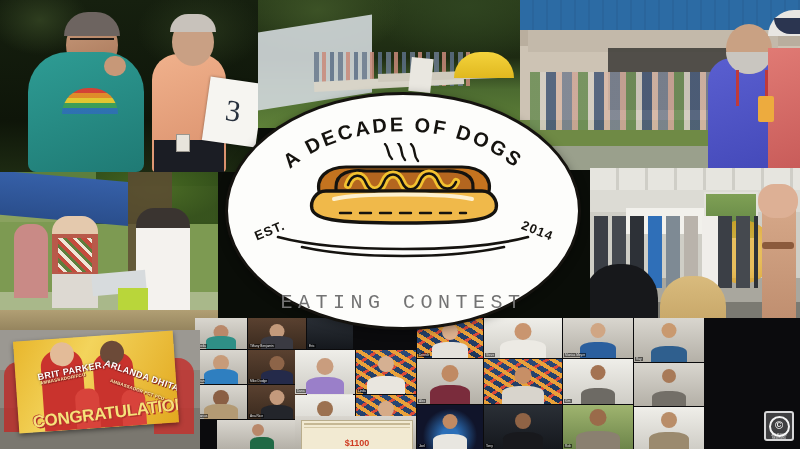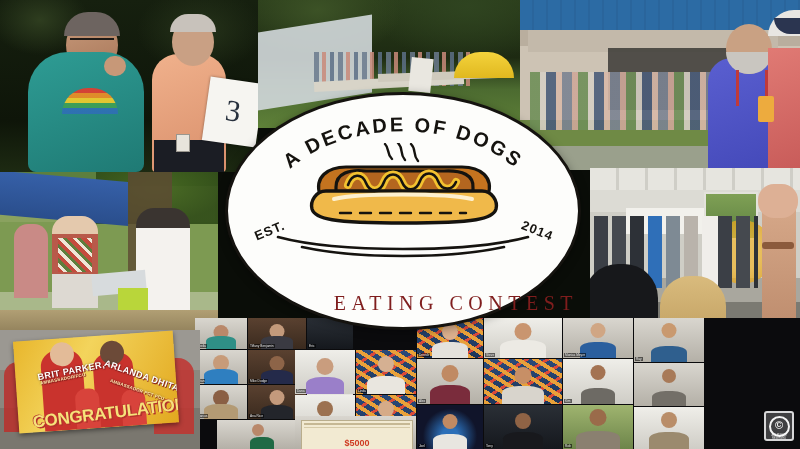--- a/index.html
+++ b/index.html
@@ -204,23 +204,23 @@
     font-family:"Liberation Sans",sans-serif;letter-spacing:1px;}
   .est.l{left:26px;transform:rotate(-22deg);}
   .est.r{right:24px;transform:rotate(22deg);}
 
   #swoosh{position:absolute;left:40px;top:138px;width:270px;height:26px;}
   #swoosh svg{width:270px;height:26px;display:block;}
 
   #title{position:absolute;left:0;right:0;top:156px;text-align:center;
     font-size:39px;font-weight:700;color:#121111;letter-spacing:.5px;line-height:1;
     font-family:"Liberation Sans",sans-serif;}
-  #subtitle{position:absolute;left:0;right:0;top:198px;text-align:right;
-    font-size:20px;font-weight:400;color:#7f1d1d;letter-spacing:5.5px;line-height:1;
-    font-family:Liberation Serif, serif;}
+  #subtitle{position:absolute;left:0;right:0;top:198px;text-align:center;
+    font-size:20px;font-weight:400;color:#737373;letter-spacing:5.5px;line-height:1;
+    font-family:Liberation Mono, monospace;}
 
   
   #wm{position:absolute;right:6px;bottom:8px;width:26px;height:26px;z-index:60;
     border:2px solid rgba(255,255,255,.8);border-radius:3px;background:rgba(255,255,255,.22);
     display:flex;align-items:center;justify-content:center;}
   #wm .c{width:17px;height:17px;border:2px solid rgba(255,255,255,.95);border-radius:50%;
     color:rgba(255,255,255,.95);font-size:11px;line-height:14px;text-align:center;font-weight:700;}
   #wm .cap{position:absolute;left:0;right:0;bottom:-1px;text-align:center;font-size:2.6px;
     color:rgba(255,255,255,.85);}
 </style>
@@ -368,21 +368,21 @@
     <div class="zg hdbg" style="left:161px;top:77px;width:60px;height:44px;">
       <div class="phead" style="top:6px;width:16px;height:16px;background:#d6ab88;"></div>
       <div class="person" style="width:36px;height:18px;background:#cd3a33;"></div>
       <span class="name">Pat</span>
     </div>
 
     <div class="zg officebg" style="left:100px;top:98px;width:121px;height:33px;">
       <div class="checkcard" style="left:6px;top:4px;width:110px;height:28px;">
         <div class="ln"></div>
         <div class="ln2"></div>
-        <div class="amt">$5000</div>
+        <div class="amt">$1100</div>
       </div>
     </div>
 
     <div class="zg hdbg" style="left:222px;top:0;width:66px;height:40px;">
       <div class="phead" style="top:6px;width:16px;height:16px;background:#dcb08d;"></div>
       <div class="person" style="width:36px;height:16px;background:#e4e2dc;"></div>
       <span class="name">Derrick</span>
     </div>
     <div class="zg whitebg" style="left:289px;top:0;width:78px;height:40px;">
       <div class="phead" style="top:5px;width:17px;height:17px;background:#c9956f;"></div>

